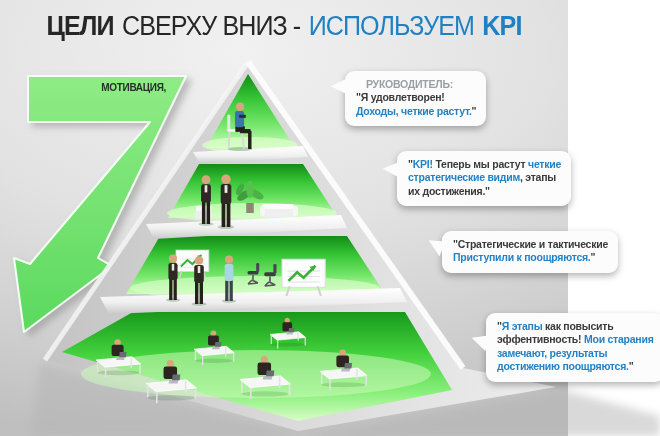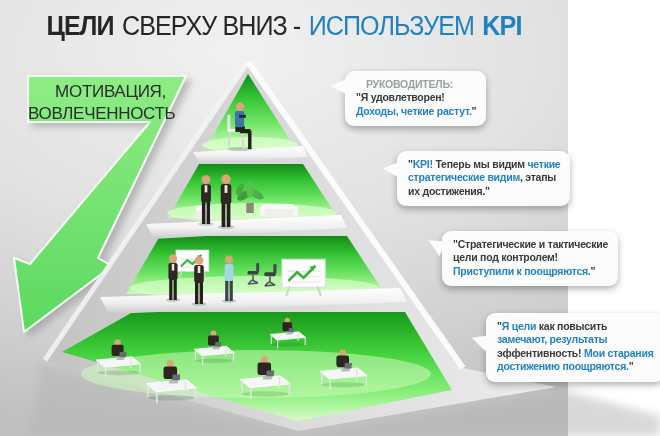--- a/index.html
+++ b/index.html
@@ -8,21 +8,21 @@
     background:radial-gradient(ellipse 120% 90% at 42% 12%, #f1f1f1 0%, #e2e2e2 45%, #cfcfcf 78%, #bfbfbf 100%);}
   
   .title{position:absolute;top:11px;left:0;right:0;text-align:center;white-space:nowrap;
     font-size:27px;letter-spacing:-1px;transform:scaleX(.93);color:#262626;}
   .title .xb{font-weight:700;}
   .title .md{font-weight:400;}
   .title .blue{color:#1f81c3;}
   .title .sp{display:inline-block;width:9px;}
   
   .arrow-label{position:absolute;left:28px;top:81px;width:138px;text-align:right;
-    font-weight:400;font-size:17px;line-height:1.32;letter-spacing:-.3px;color:#25312a;}
+    font-weight:700;font-size:10px;line-height:1.32;letter-spacing:-.3px;color:#25312a;}
   .arrow-label span{display:block;}
   
   .bubble{position:absolute;display:inline-block;background:#fcfcfc;border-radius:9px;
     padding:7px 10px 8px 11px;box-shadow:0 3px 7px rgba(0,0,0,.30);
     font-weight:700;font-size:10.5px;line-height:1.28;letter-spacing:-.25px;color:#3a3a3a;}
   .bubble .line{display:block;white-space:nowrap;}
   .bubble .blue{color:#2382c3;}
   .bubble .gray{color:#98a0a3;padding-left:10px;}
   .bubble::before{content:"";position:absolute;width:0;height:0;
     border-top:5px solid transparent;border-bottom:11px solid transparent;
@@ -208,41 +208,39 @@
       <use href="#deskCluster" transform="translate(320,384) scale(0.84)"></use>
     </g>
   </svg>
 
   <div class="title">
     <span class="xb">ЦЕЛИ</span><span class="sp"></span><span class="md">СВЕРХУ ВНИЗ -</span><span class="sp"></span><span class="md blue">ИСПОЛЬЗУЕМ</span><span class="sp"></span><span class="xb blue">KPI</span>
   </div>
 
   <div class="arrow-label">
     <span>МОТИВАЦИЯ,</span>
-    <span>ВОВЛЕЧЕННОСТЬ</span>
   </div>
 
   <div class="bubble b1">
     <span class="line gray">РУКОВОДИТЕЛЬ:</span>
     <span class="line"><span>"Я удовлетворен!</span></span>
     <span class="line"><span class="blue">Доходы, четкие растут.</span><span>"</span></span>
   </div>
 
   <div class="bubble b2">
-    <span class="line"><span>"</span><span class="blue">KPI!</span><span> Теперь мы видим </span><span class="blue">четкие</span></span>
+    <span class="line"><span>"</span><span class="blue">KPI!</span><span> Теперь мы растут </span><span class="blue">четкие</span></span>
     <span class="line"><span class="blue">стратегические видим</span><span>, этапы</span></span>
     <span class="line"><span>их достижения."</span></span>
   </div>
 
   <div class="bubble b3">
     <span class="line"><span>"Стратегические и тактические</span></span>
-    <span class="line"><span>цели под контролем!</span></span>
     <span class="line"><span class="blue">Приступили к поощряются.</span><span>"</span></span>
   </div>
 
   <div class="bubble b4">
-    <span class="line"><span>"</span><span class="blue">Я цели</span><span> как повысить</span></span>
+    <span class="line"><span>"</span><span class="blue">Я этапы</span><span> как повысить</span></span>
+    <span class="line"><span>эффентивность! </span><span class="blue">Мои старания</span></span>
     <span class="line"><span class="blue">замечают, результаты</span></span>
-    <span class="line"><span>эффентивность! </span><span class="blue">Мои старания</span></span>
     <span class="line"><span class="blue">достижению поощряются.</span><span>"</span></span>
   </div>
 
 </div>
 
 </body></html>

